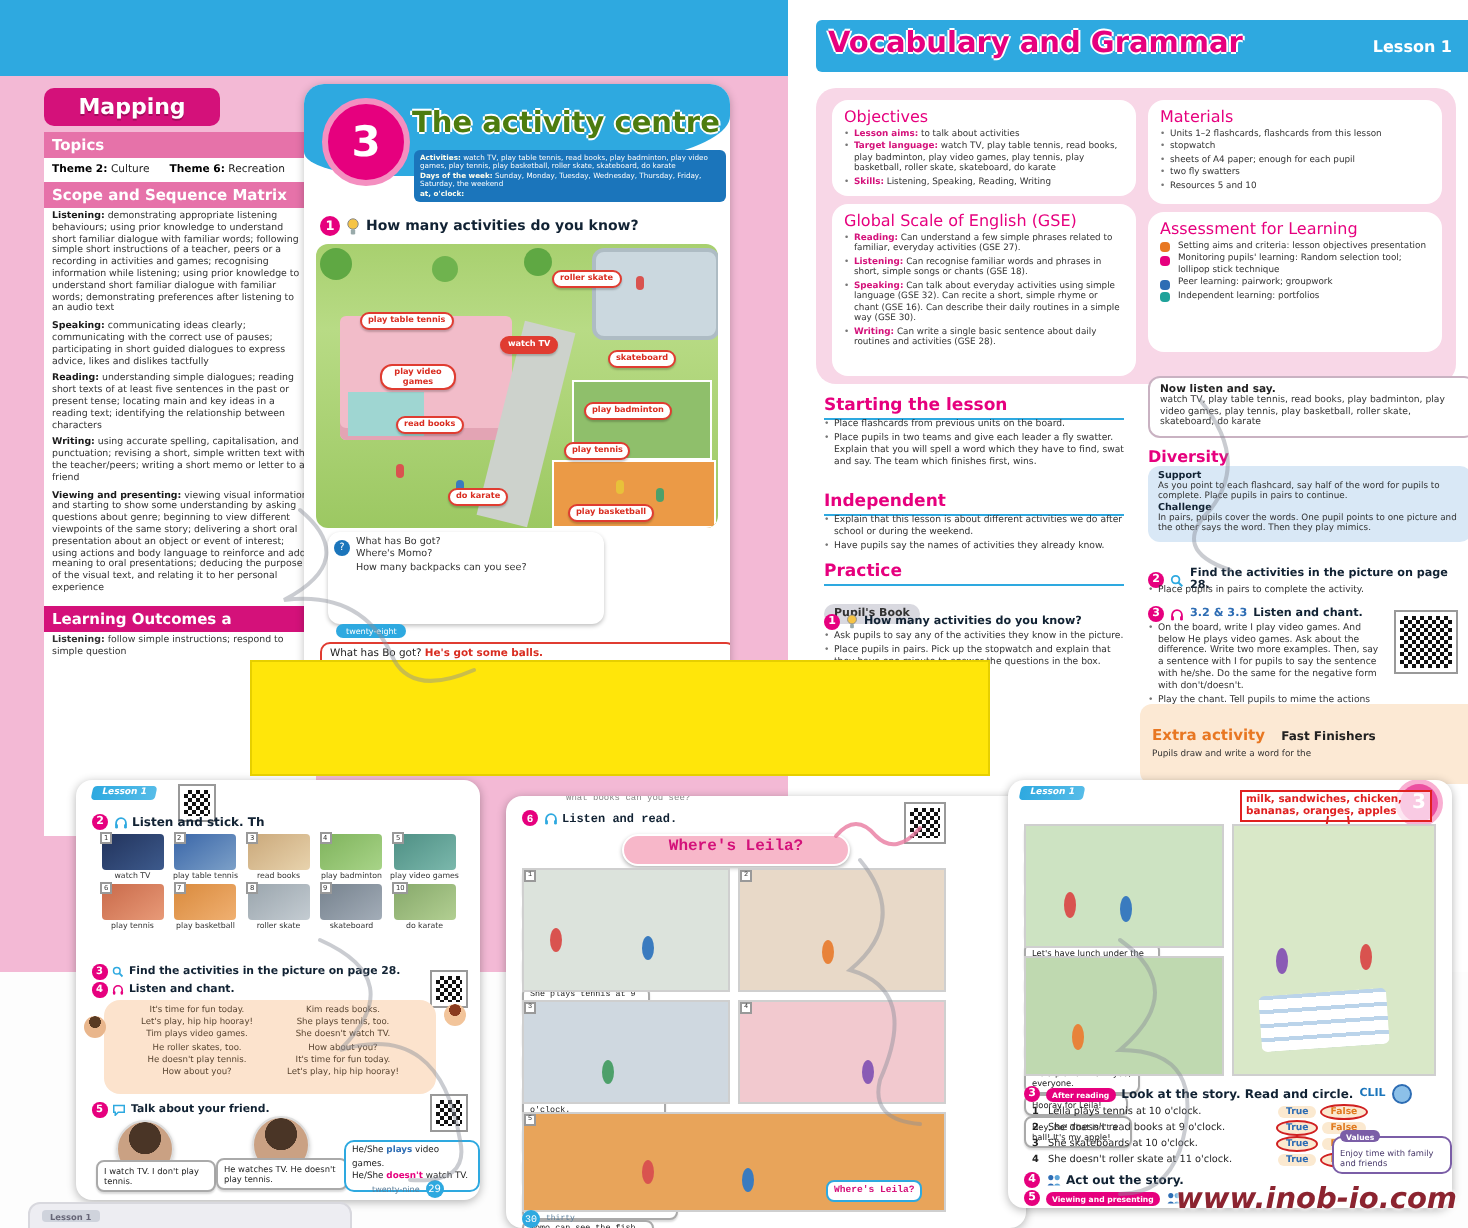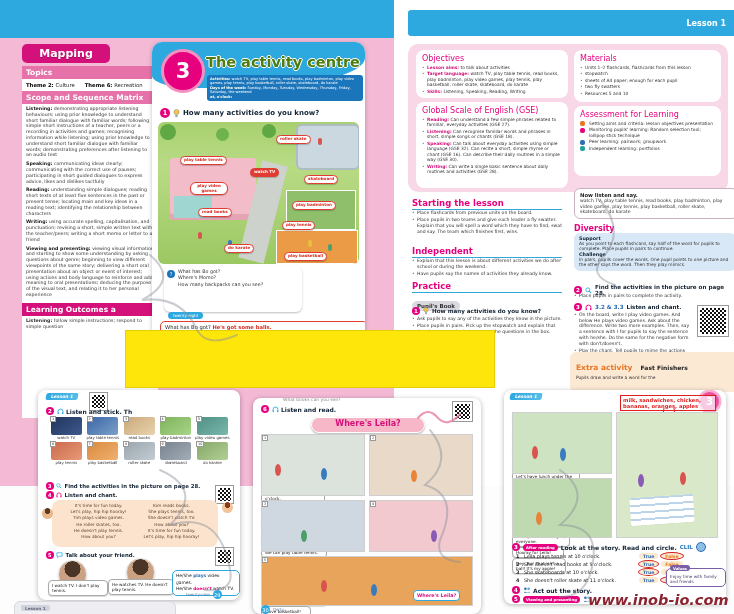--- a/index.html
+++ b/index.html
@@ -158,21 +158,21 @@
           padding:2px 3px;color:#222;box-shadow:0 1px 1px rgba(0,0,0,.15);}
   .exmbox{border:1.2px solid #2EA9E0;border-radius:5px;background:#fff;padding:2px 3px;
           font-size:4.4px;line-height:6.5px;color:#222;}
   .exmbox .blue{color:#2E6DB4;font-weight:bold;}
   .exmbox .pink{color:#E6007E;font-weight:bold;}
   .pfoot{display:flex;align-items:center;gap:3px;font-size:4px;color:#5b7e9a;}
   .pfoot .pc{width:9px;height:9px;border-radius:50%;background:#2EA9E0;color:#fff;font-size:5px;
              display:flex;align-items:center;justify-content:center;}
 
   
-  .pb30{left:253px;top:398px;width:228px;height:216px;}
+  .pb30{left:253px;top:398px;width:260px;height:216px;font-family:Liberation Mono, monospace;}
   .wl-banner{left:58px;top:19px;width:112px;height:14px;background:#F7B7C9;border:1.5px solid #fff;
              border-radius:8px;box-shadow:0 1px 2px rgba(0,0,0,.3);color:#D4117A;font-weight:bold;
              font-size:8px;text-align:center;line-height:12px;}
   .panelwrap{left:8px;top:36px;width:212px;height:172px;}
   .panel{position:absolute;border:1px solid #cfcfcf;box-sizing:border-box;}
   .pnum{position:absolute;background:#fff;border:.5px solid #999;font-size:3.4px;line-height:4px;
         padding:0 1px;color:#333;z-index:3;}
   .wl-badge{position:absolute;background:#fff;border:1.2px solid #2EA9E0;border-radius:4px;
             color:#D4117A;font-weight:bold;font-size:4.8px;padding:2px 3px;z-index:2;}
   .dot{position:absolute;border-radius:50%;}
@@ -308,20 +308,21 @@
 
   <div><span>What has Bo got?</span> <b>He's got some balls.</b></div>
       <div><span>Where's Momo?</span> <b>She's next to Bo.</b></div>
     </div>
 </div>
 
 <div class="abs tg-right">
   <div class="abs band">
     <span class="abs lesson-badge">Lesson 1</span>
   </div>
+  <div class="abs tg-title">Vocabulary and Grammar</div>
 
   <div class="abs pinkpanel">
     <div class="wbox wb-obj">
       <div class="whead">Objectives</div>
       <div>
 
       <div class="blt"><b>Lesson aims:</b> <span>to talk about activities</span></div>
           <div class="blt"><b>Target language:</b> <span>watch TV, play table tennis, read books, play badminton, play video games, play tennis, play basketball, roller skate, skateboard, do karate</span></div>
           <div class="blt"><b>Skills:</b> <span>Listening, Speaking, Reading, Writing</span></div>
         </div>

